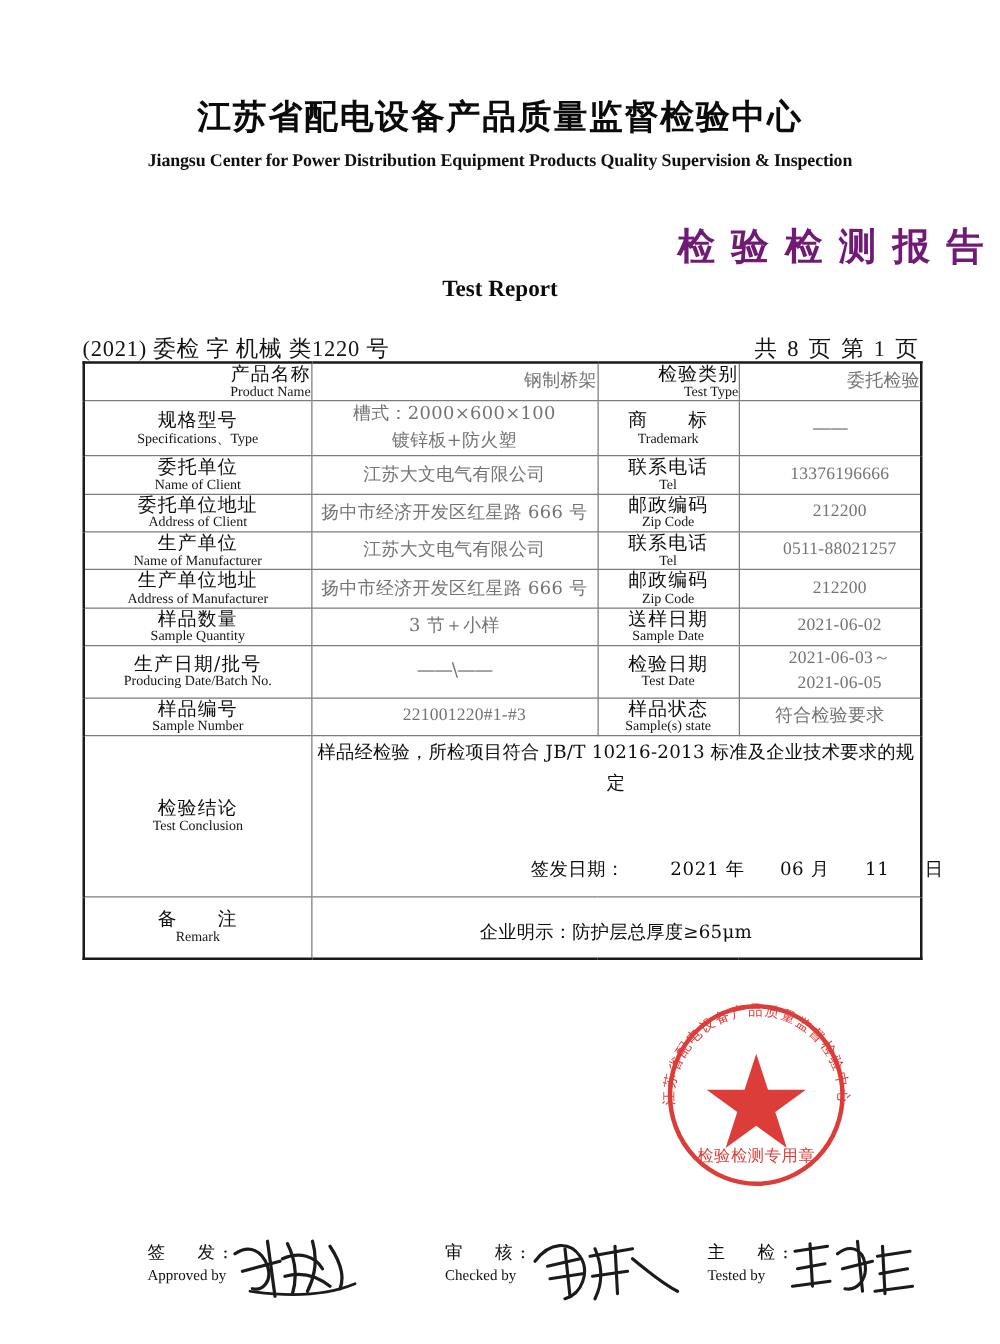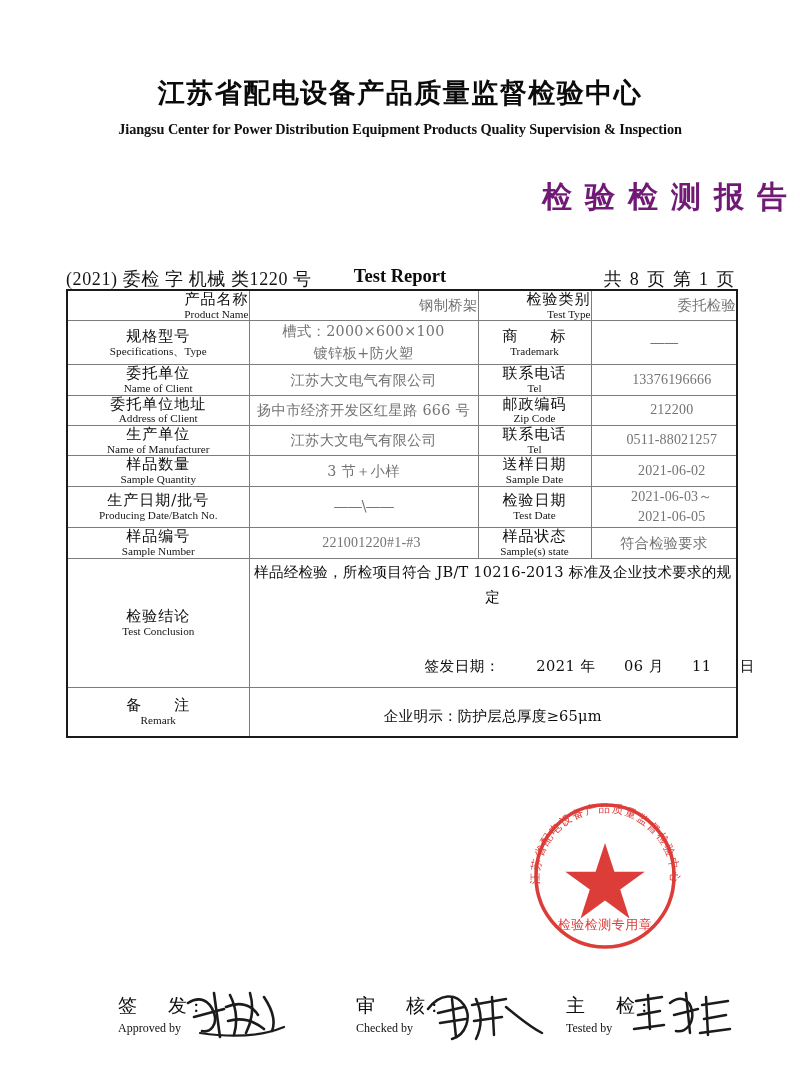--- a/index.html
+++ b/index.html
@@ -59,21 +59,20 @@
     color: #701a75;
   }
   .title-en {
     position: absolute;
     left: 0; top: 221px;
     width: 800px;
     text-align: center;
     font-size: 18.5px;
     font-weight: bold;
     color: #0b0b0b;
-    margin-top: 44px;
   }
 
   
   .refline {
     position: absolute;
     left: 66px; top: 266px;
     width: 670px;
     height: 18px;
     font-size: 18px;
     color: #141414;
@@ -181,21 +180,21 @@
   
   .sigrow {
     position: absolute;
     left: 66px;
     top: 992px;
     width: 670px;
     height: 60px;
   }
   .sigblock { position: absolute; top: 0; }
   .sigblock .cn {
-    font-size: 19px;
+    font-size: 14px;
     font-family: "DejaVu Serif", "Liberation Serif", serif;
     letter-spacing: 6px;
     color: #0d0d0d;
     display: block;
   }
   .sigblock .en {
     font-size: 12px;
     color: #111111;
     display: block;
     margin-top: 2px;
@@ -291,20 +290,32 @@
           <span class="en">Name of Manufacturer</span>
         </td>
         <td class="val">江苏大文电气有限公司</td>
         <td class="lbl">
           <span class="cn">联系电话</span>
           <span class="en">Tel</span>
         </td>
         <td class="val num outer-r">0511-88021257</td>
       </tr>
 
+      <tr>
+        <td class="lbl outer-l">
+          <span class="cn">生产单位地址</span>
+          <span class="en">Address of Manufacturer</span>
+        </td>
+        <td class="val">扬中市经济开发区红星路 666 号</td>
+        <td class="lbl">
+          <span class="cn">邮政编码</span>
+          <span class="en">Zip Code</span>
+        </td>
+        <td class="val num outer-r">212200</td>
+      </tr>
 
       <tr>
         <td class="lbl outer-l">
           <span class="cn">样品数量</span>
           <span class="en">Sample Quantity</span>
         </td>
         <td class="val">3 节＋小样</td>
         <td class="lbl">
           <span class="cn">送样日期</span>
           <span class="en">Sample Date</span>

